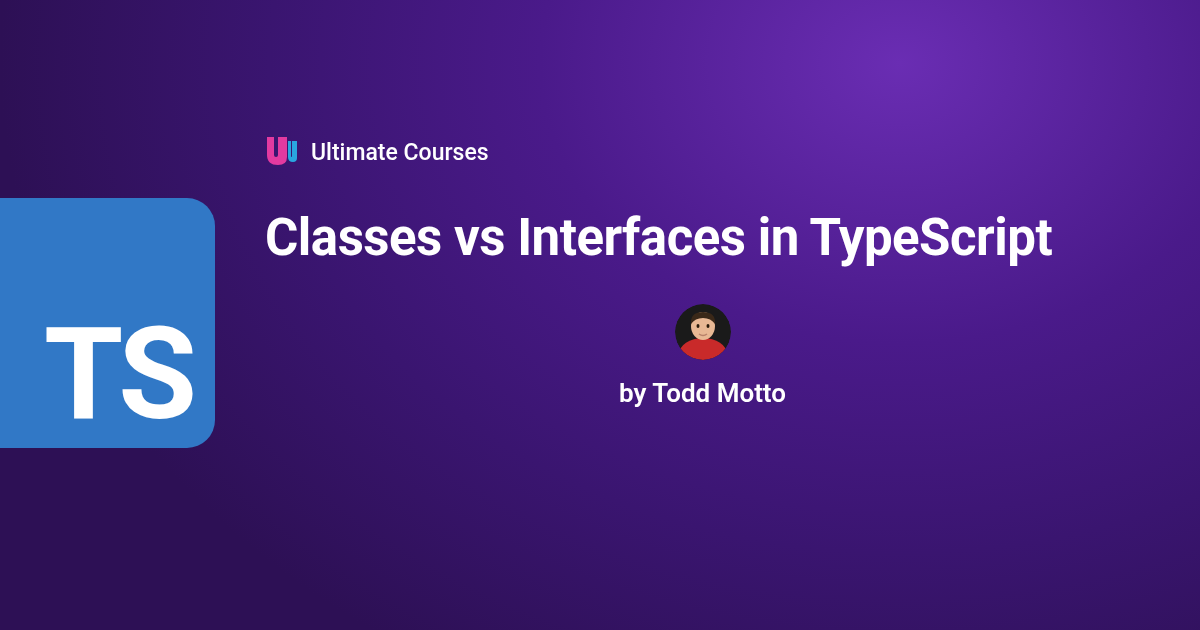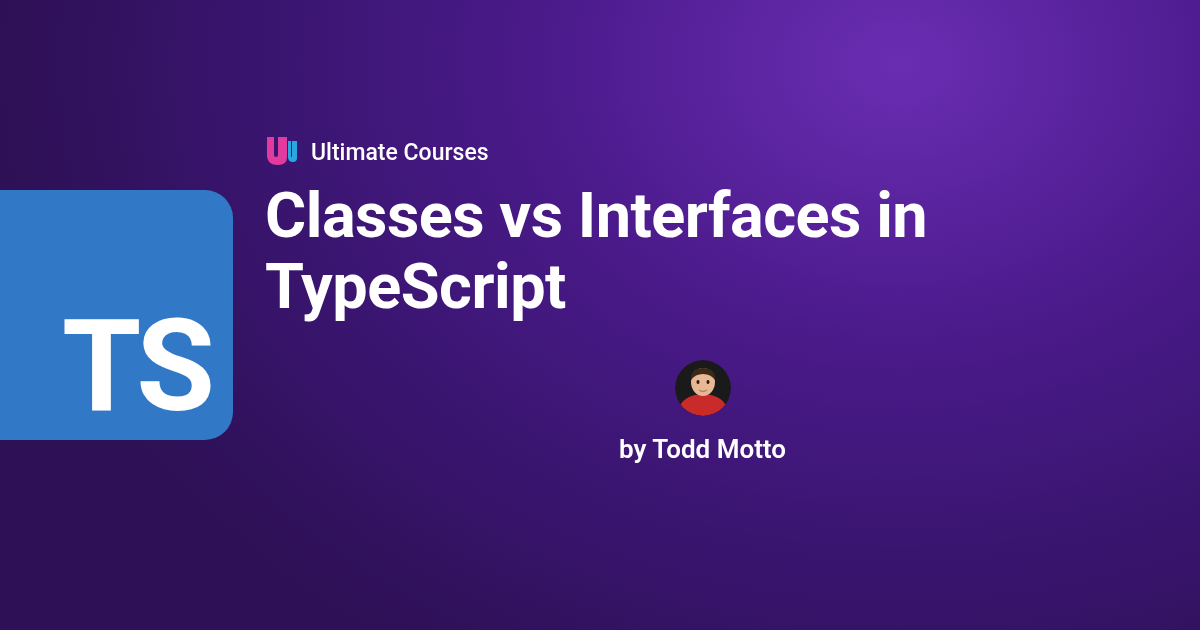--- a/index.html
+++ b/index.html
@@ -8,22 +8,22 @@
   height: 630px;
   overflow: hidden;
   font-family: -apple-system, BlinkMacSystemFont, "Segoe UI", Roboto, Helvetica, Arial, sans-serif;
   background: radial-gradient(ellipse 900px 700px at 75% 10%, #6a2db3 0%, #4a1a8a 40%, #3a1570 70%, #2d1055 100%);
   position: relative;
 }
 
 .ts-badge {
   position: absolute;
   left: 0;
-  top: 190px;
-  width: 233px;
+  top: 198px;
+  width: 215px;
   height: 250px;
   background: #3178c6;
   border-top-right-radius: 28px;
   border-bottom-right-radius: 28px;
   display: flex;
   align-items: flex-end;
   justify-content: flex-end;
   padding: 0 22px 10px 0;
 }
 .ts-text {
@@ -38,39 +38,39 @@
   position: absolute;
   left: 265px;
   top: 135px;
   right: 60px;
 }
 
 .brand-row {
   display: flex;
   align-items: center;
   gap: 14px;
-  margin-bottom: 12px;
+  margin-bottom: 40px;
 }
 
 .logo {
   width: 32px;
   height: 34px;
   position: relative;
 }
 .logo svg { display: block; }
 
 .brand-name {
   color: #fff;
   font-size: 23px;
   font-weight: 500;
 }
 
 .title {
   color: #fff;
-  font-size: 63px;
+  font-size: 51px;
   font-weight: 700;
   line-height: 1.12;
   letter-spacing: -0.5px;
   margin-bottom: 38px;
 }
 
 .author-row {
   display: flex;
   align-items: center;
   gap: 18px;

